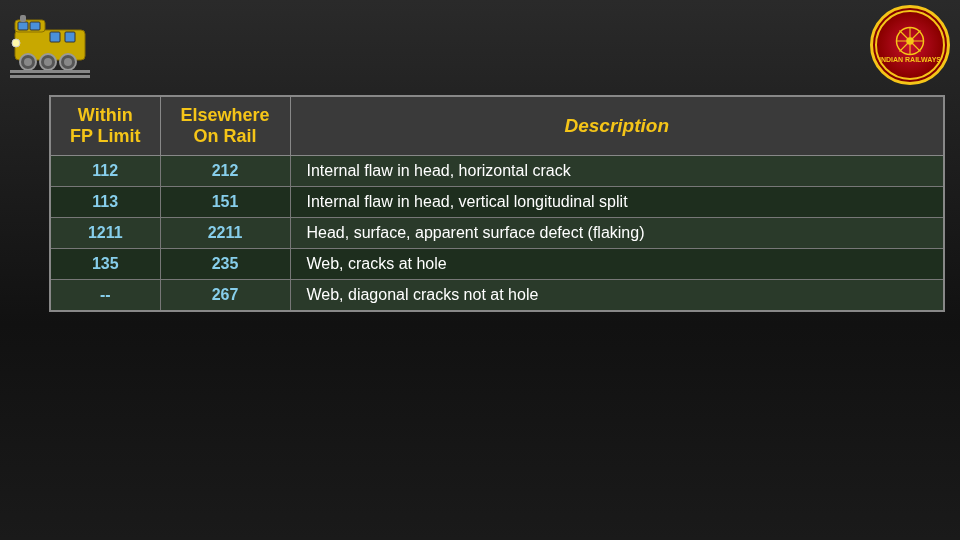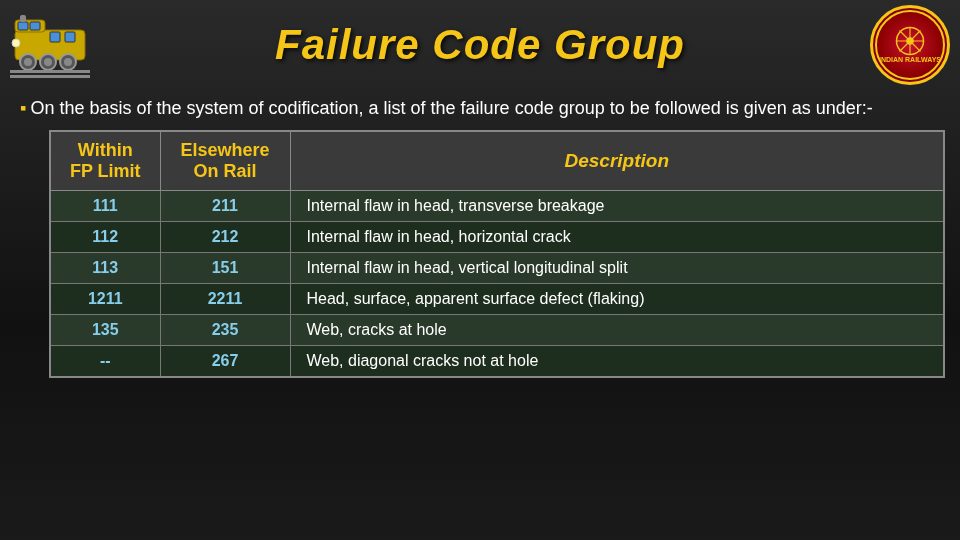--- a/index.html
+++ b/index.html
@@ -198,61 +198,52 @@
 
       <rect x="0" y="65" width="80" height="3" fill="#888"></rect>
       <rect x="0" y="70" width="80" height="3" fill="#888"></rect>
 
       <rect x="10" y="10" width="6" height="7" rx="2" fill="#888"></rect>
 
       <circle cx="6" cy="38" r="4" fill="#fffaaa" stroke="#ccc" stroke-width="1"></circle>
     </svg>
   </div>
 
-  <h1 class="title">Failure Code Group</h1>
 
   <div class="logo-right">
     <div class="logo-right-inner">
 
       <svg class="wheel-icon" viewBox="0 0 40 40" xmlns="http://www.w3.org/2000/svg">
         <circle cx="20" cy="20" r="18" fill="none" stroke="#f5c518" stroke-width="2"></circle>
         <circle cx="20" cy="20" r="5" fill="#f5c518"></circle>
 
         <line x1="20" y1="2" x2="20" y2="38" stroke="#f5c518" stroke-width="1.5"></line>
         <line x1="2" y1="20" x2="38" y2="20" stroke="#f5c518" stroke-width="1.5"></line>
         <line x1="6" y1="6" x2="34" y2="34" stroke="#f5c518" stroke-width="1.5"></line>
         <line x1="34" y1="6" x2="6" y2="34" stroke="#f5c518" stroke-width="1.5"></line>
       </svg>
       <div class="logo-right-text">INDIAN RAILWAYS</div>
     </div>
   </div>
 </div>
 
 <div class="content">
 
-  <div class="intro-text">
-    <span class="bullet">▪</span><span>On the basis of the system of codification, a list of the failure code group to be followed is given as under:-</span>
-  </div>
 
   <div class="table-container">
     <table>
       <thead>
         <tr>
           <th class="header-row-within">Within<br>FP Limit</th>
           <th class="header-row-elsewhere">Elsewhere<br>On Rail</th>
           <th class="desc-col">Description</th>
         </tr>
       </thead>
       <tbody id="table-body">
           <tr>
-            <td class="code">111</td>
-            <td class="code">211</td>
-            <td class="desc">Internal flaw in head, transverse breakage</td>
-          </tr>
-          <tr>
             <td class="code">112</td>
             <td class="code">212</td>
             <td class="desc">Internal flaw in head, horizontal crack</td>
           </tr>
           <tr>
             <td class="code">113</td>
             <td class="code">151</td>
             <td class="desc">Internal flaw in head, vertical longitudinal split</td>
           </tr>
           <tr>

